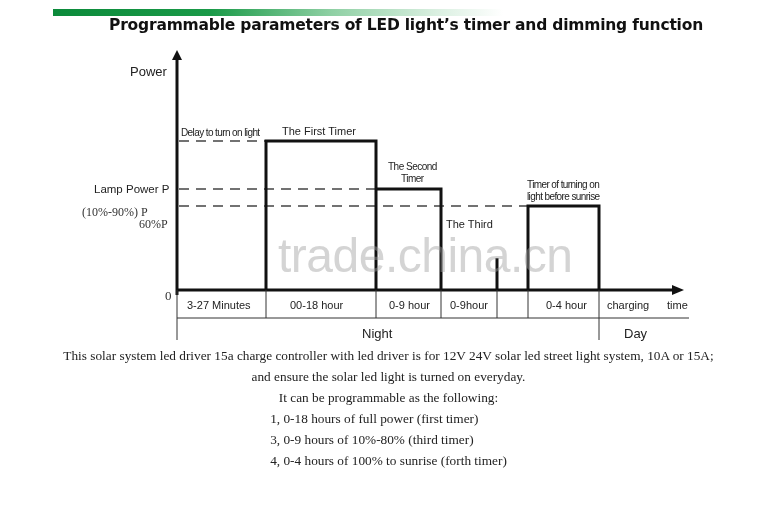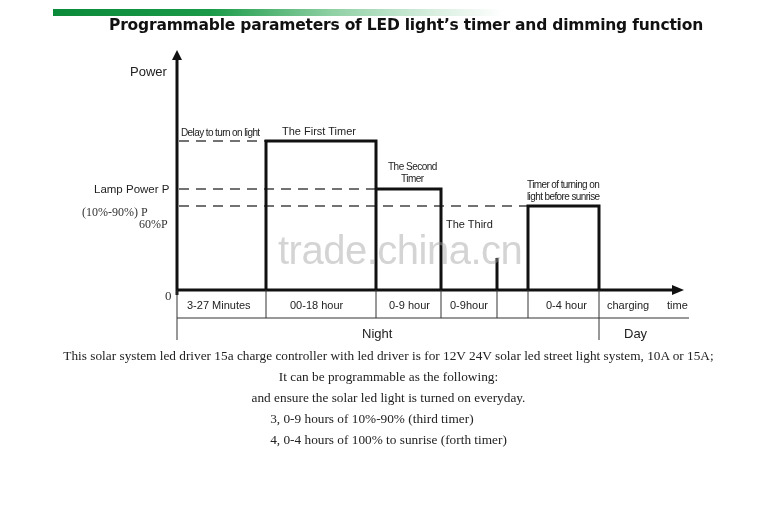--- a/index.html
+++ b/index.html
@@ -11,21 +11,21 @@
   .title {
     position: absolute; left: 77px; top: 16px; width: 600px;
     font-family: "DejaVu Sans", sans-serif; font-size: 15.5px; font-weight: bold;
     color: #111; letter-spacing: -0.2px; margin-left: 32px;
   }
   svg.diagram { position: absolute; left: 0; top: 0; }
   .lbl { font-family: "Liberation Sans", sans-serif; fill: #222; }
   .serif { font-family: "Liberation Serif", serif; fill: #333; }
   .watermark {
     position: absolute; left: 278px; top: 228px;
-    font-family: "Liberation Sans", sans-serif; font-size: 40px; color: rgba(160,160,160,0.45);
+    font-family: "Liberation Sans", sans-serif; font-size: 48px; color: rgba(160,160,160,0.45);
     letter-spacing: -0.5px;
   }
   .desc {
     position: absolute; left: 0; top: 345px; width: 777px;
     font-family: "Liberation Serif", serif; font-size: 13.3px; color: #222;
     text-align: center;
   }
   .desc .line { height: 21px; line-height: 21px; white-space: nowrap; }
   .desc b { font-weight: bold; }
   .desc .list { display: inline-block; text-align: left; }
@@ -89,19 +89,20 @@
   <text class="lbl" x="667" y="309" font-size="11">time</text>
 
   <text class="lbl" x="362" y="338" font-size="13">Night</text>
   <text class="lbl" x="624" y="338" font-size="13">Day</text>
 </svg>
 
 <div class="watermark">trade.china.cn</div>
 
 <div class="desc">
   <div class="line">This solar system led driver 15a charge controller with led driver is for 12V 24V solar led street light system, 10A or 15A;</div>
+  <div class="line">and ensure the solar led light is turned on everyday.</div>
   <div class="line">It can be programmable as the following:</div>
-  <div class="line">and ensure the solar led light is turned on everyday.</div>
   <div class="list">
-    <div class="line">3, 0-9 hours of 10%-90% (third timer)</div>
+    <div class="line">1, 0-18 hours of full power (first timer)</div>
+    <div class="line">3, 0-9 hours of 10%-80% (third timer)</div>
     <div class="line">4, 0-4 hours of 100% to sunrise (forth timer)</div>
   </div>
 </div>
 
 </body></html>

